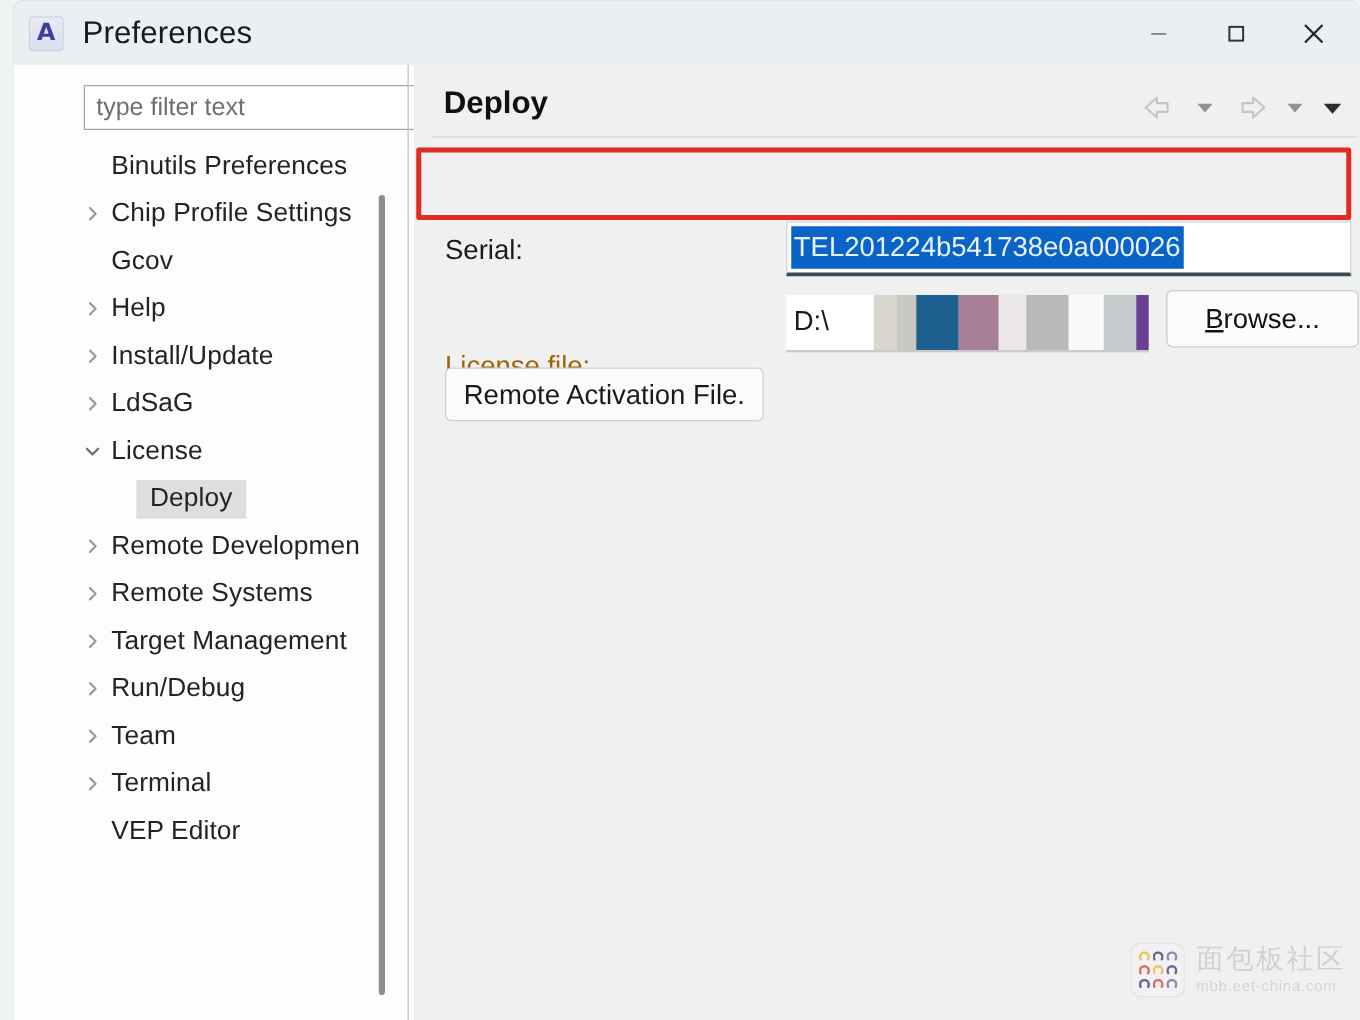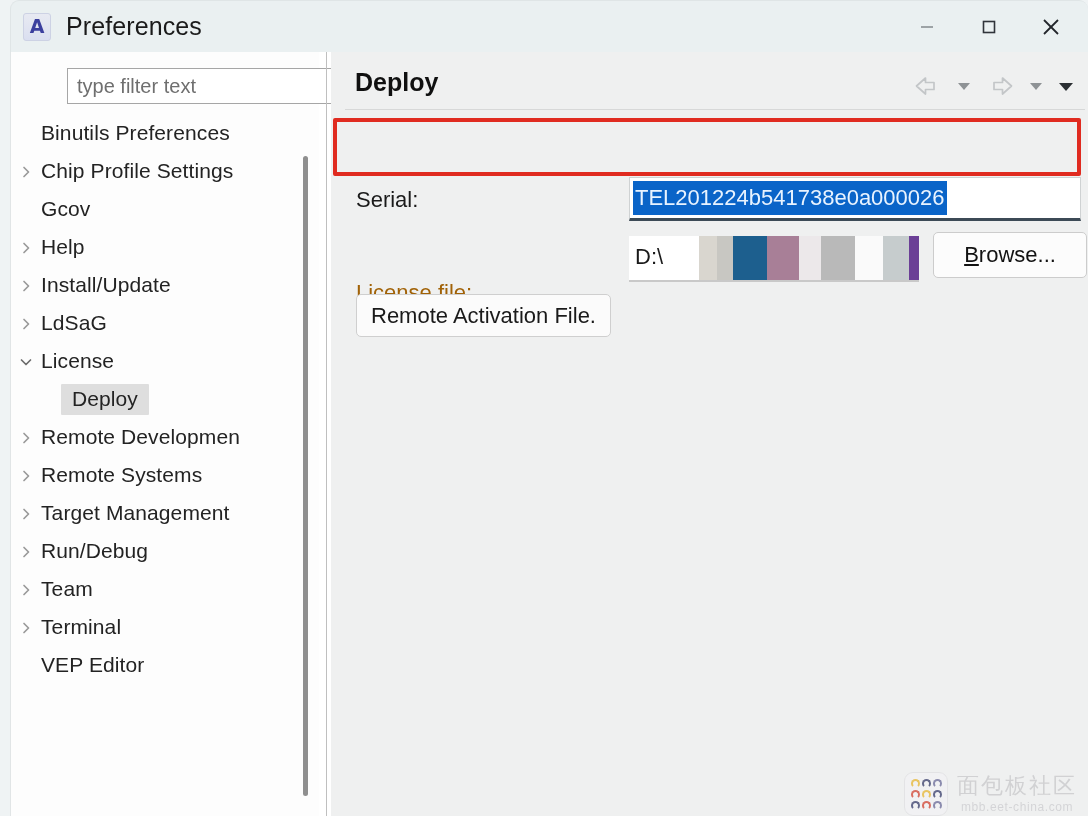--- a/index.html
+++ b/index.html
@@ -101,20 +101,21 @@
     outline: none;
     margin-left: 44px;
   }
   #filter-input::placeholder { color: #6f6f6f; opacity: 1; }
 
   #tree {
     position: absolute;
     left: 0; top: 62px;
     width: 308px; height: 702px;
     overflow: hidden;
+    padding-left: 48px;
   }
   .tree-row {
     position: relative;
     height: 38px;
     display: flex;
     align-items: center;
     white-space: nowrap;
   }
   .twisty {
     width: 30px;
@@ -296,26 +297,25 @@
     width: 748px; height: 58px;
     border: 4px solid #e02b20;
     border-radius: 2px;
     pointer-events: none;
     z-index: 20;
   }
 
   
   #watermark {
     position: absolute;
-    right: 12px; bottom: 0;
+    right: 12px; bottom: 18px;
     display: flex;
     align-items: center;
     gap: 9px;
     opacity: .78;
-    text-align: center;
   }
   #wm-logo {
     width: 44px; height: 44px;
     background: #f2f2f4;
     border: 1px solid #e0e0e2;
     border-radius: 9px;
     position: relative;
     overflow: hidden;
   }
   .wm-dot {

